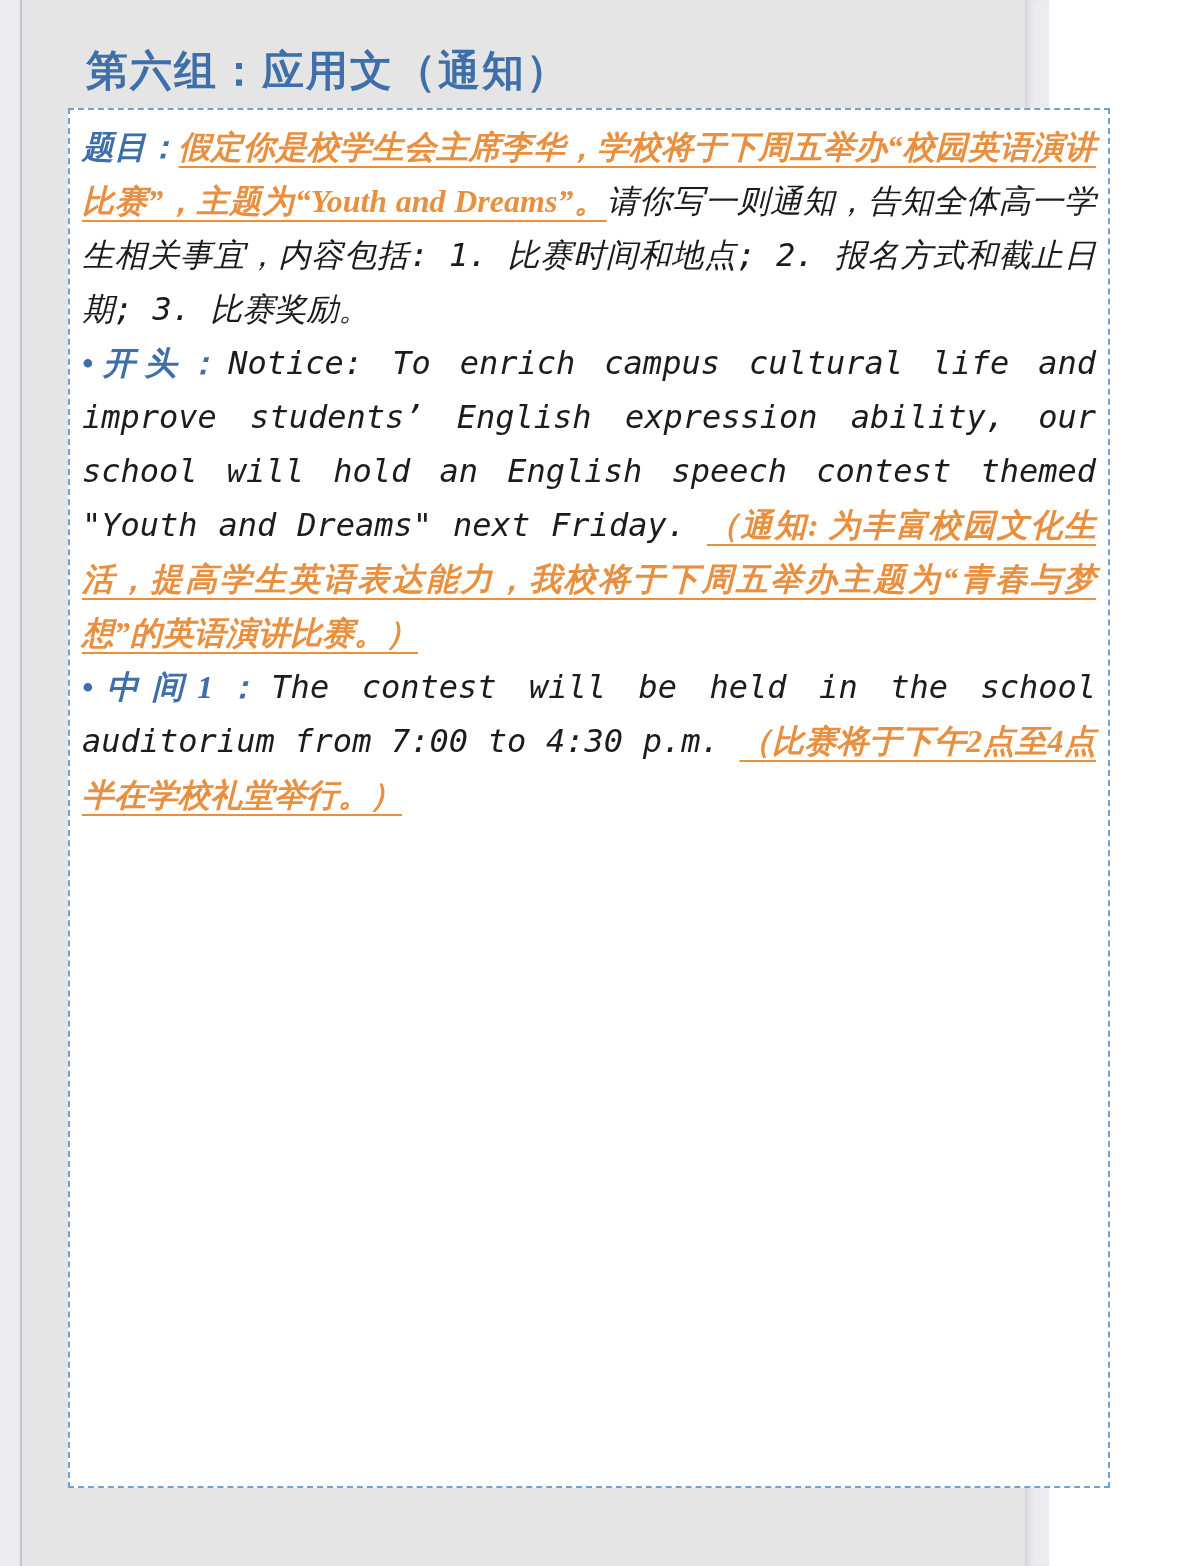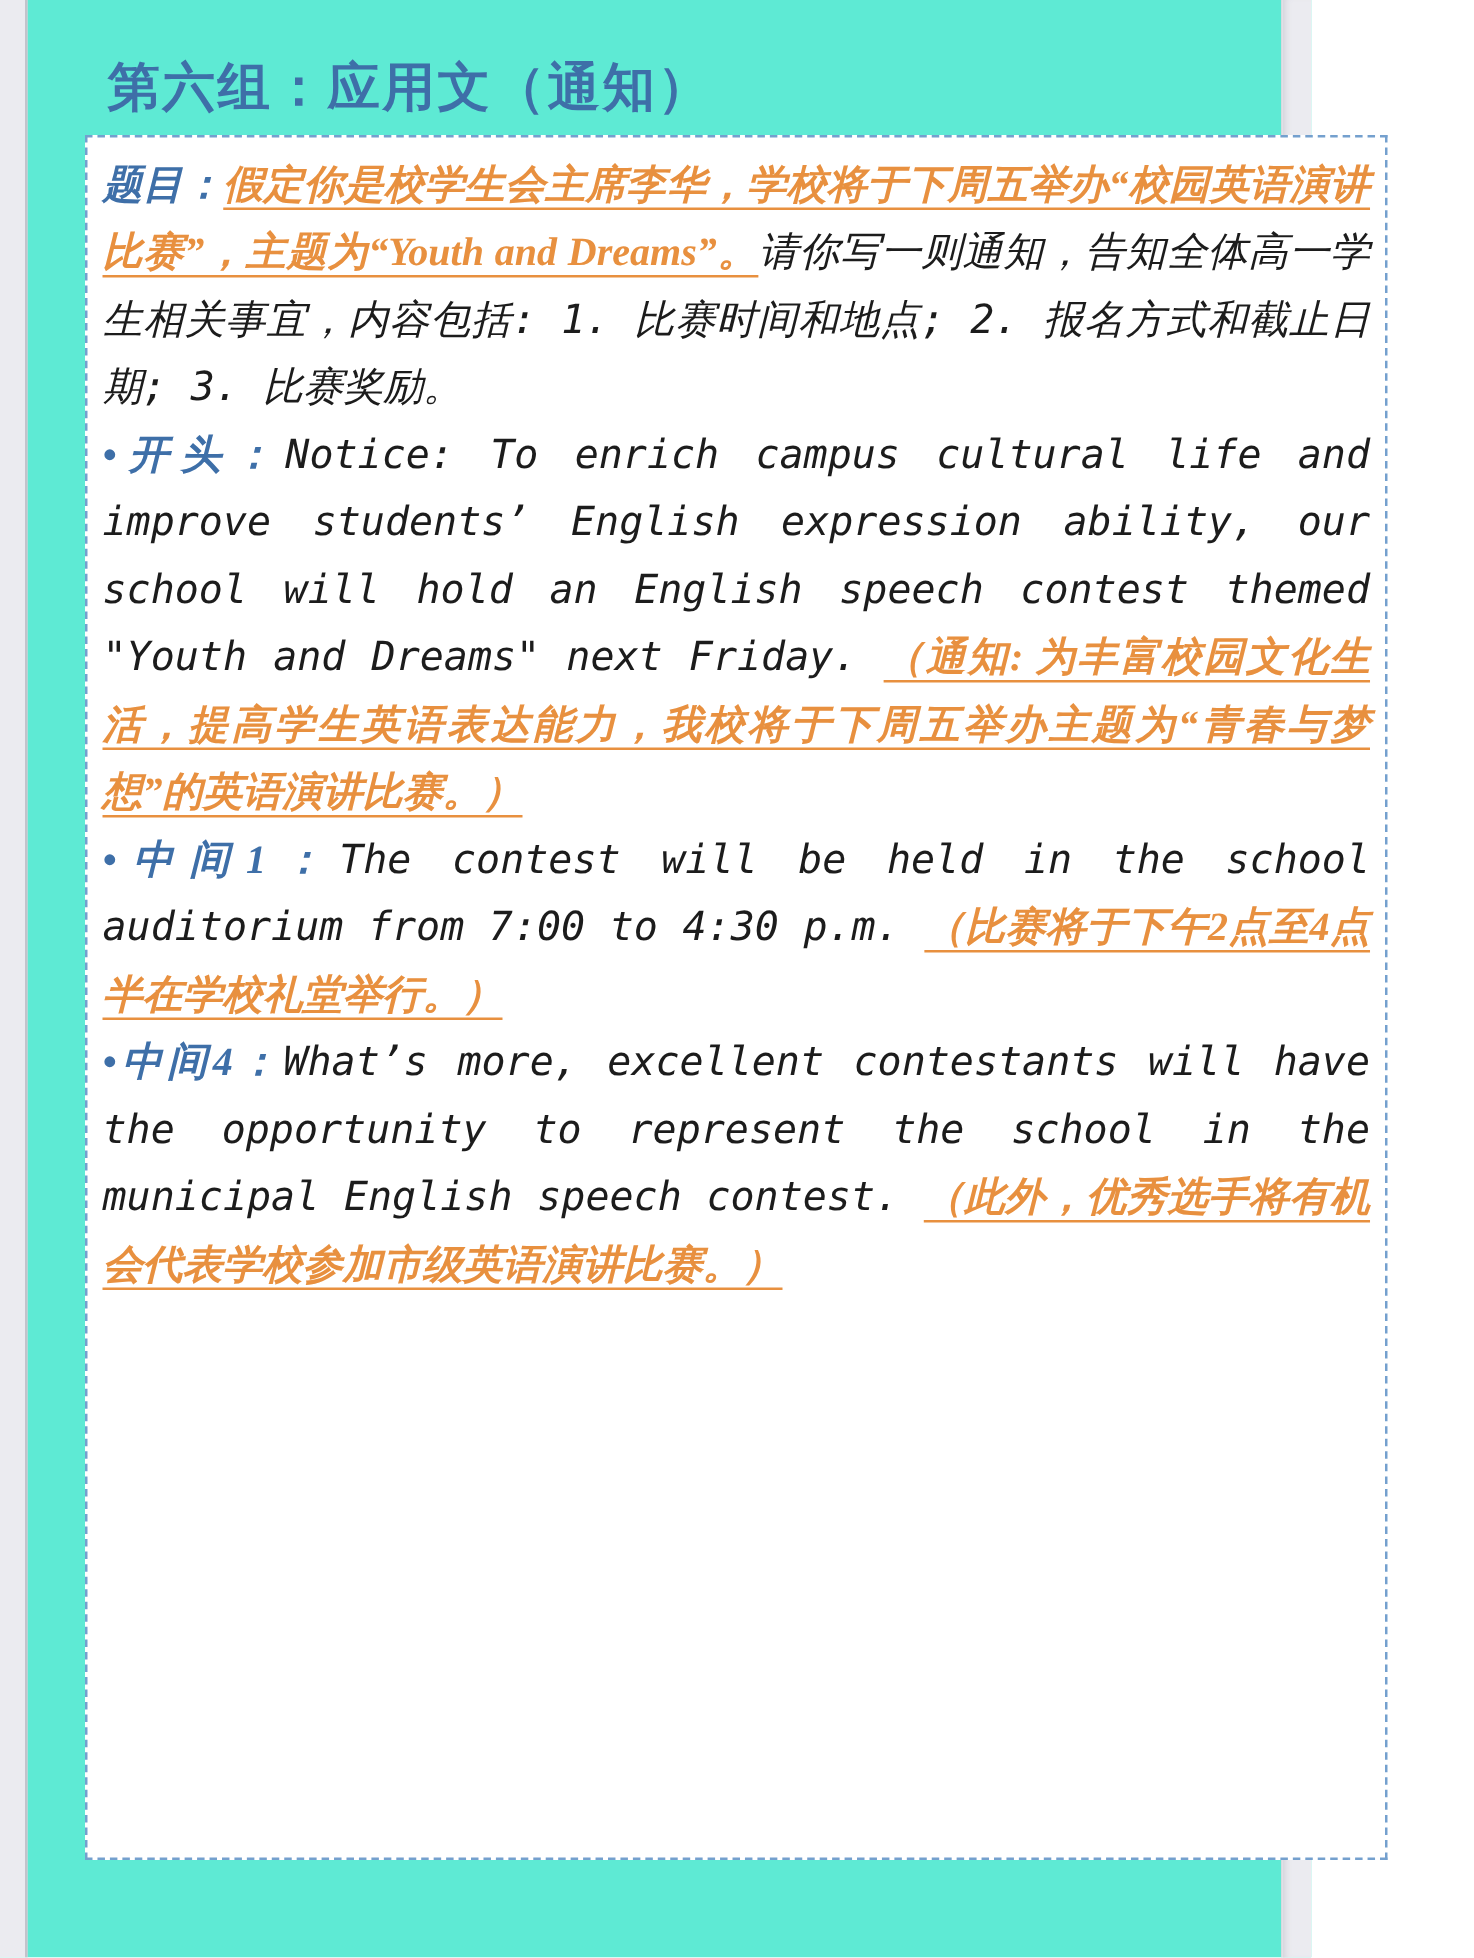--- a/index.html
+++ b/index.html
@@ -5,21 +5,21 @@
   * { margin: 0; padding: 0; box-sizing: border-box; }
   html, body {
     width: 1179px; height: 1566px;
     background: #ffffff;
     overflow: hidden;
     font-family: "Liberation Sans", sans-serif;
   }
   .page {
     position: relative;
     width: 1049px; height: 1566px;
-    background: #5eead4;
+    background: #e5e5e5;
   }
   .edge-strip {
     position: absolute; top: 0; bottom: 0;
     background: #ebebf0;
   }
   .edge-strip.left  { left: 0;  width: 22px; border-right: 2px solid #c3c3cb; }
   .edge-strip.right { right: 0; width: 24px; border-left: 1px solid #d6d6dc; box-shadow: inset 6px 0 6px -4px #d0d0d8; }
   .main {
     position: absolute;
     left: 68px; top: 46px;
@@ -86,18 +86,17 @@
 
     <div class="box">
       <p class="para"><span class="label">题目：</span><span class="orange">假定你是校学生会主席李华，学校将于下周五举办“校园英语演讲比赛”，主题为“Youth and Dreams”。</span><span class="black">请你写一则通知，告知全体高一学生相关事宜，内容包括: 1. 比赛时间和地点; 2. 报名方式和截止日期; 3. 比赛奖励。</span></p>
 
       <p class="para"><span class="label">•开头：</span><span class="black">Notice: To enrich campus cultural life and improve students’ English expression ability, our school will hold an English speech contest themed "Youth and Dreams" next Friday. </span><span class="orange">（通知: 为丰富校园文化生活，提高学生英语表达能力，我校将于下周五举办主题为“青春与梦想”的英语演讲比赛。）</span></p>
 
       <p class="para"><span class="label">•中间1：</span><span class="black">The contest will be held in the school auditorium from 7:00 to 4:30 p.m. </span><span class="orange">（比赛将于下午2点至4点半在学校礼堂举行。）</span></p>
 
 
 
-      <p class="para"><span class="label">•中间4：</span><span class="black">What’s more, excellent contestants will have the opportunity to represent the school in the municipal English speech contest. </span><span class="orange">（此外，优秀选手将有机会代表学校参加市级英语演讲比赛。）</span></p>
 
     </div>
   </div>
 
 </div>
 
 </body></html>

